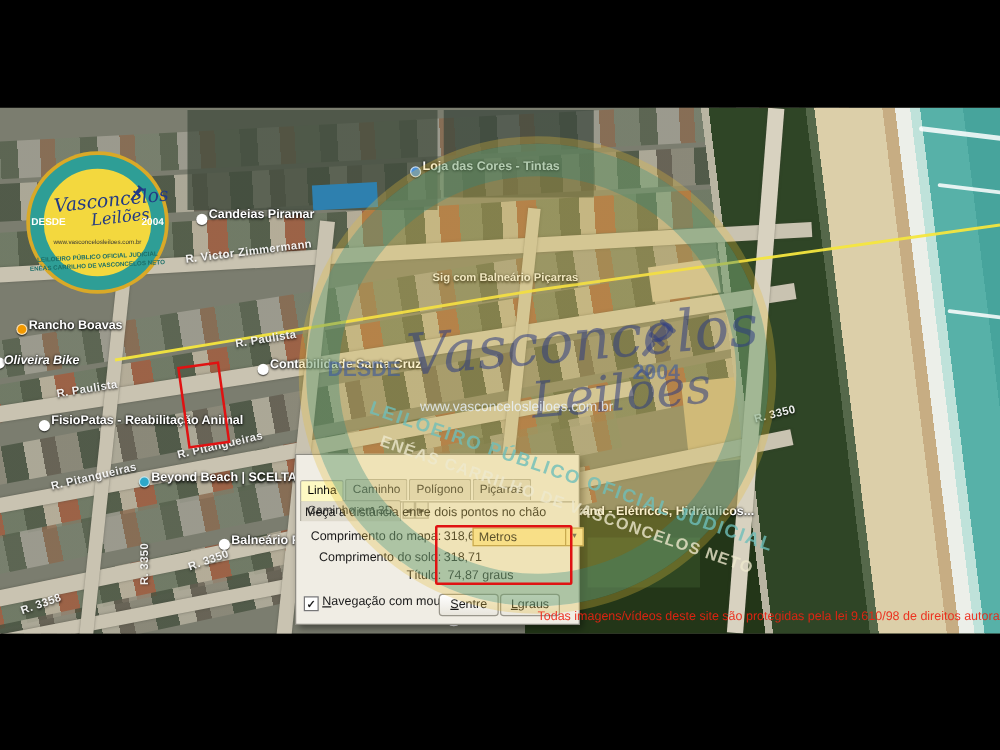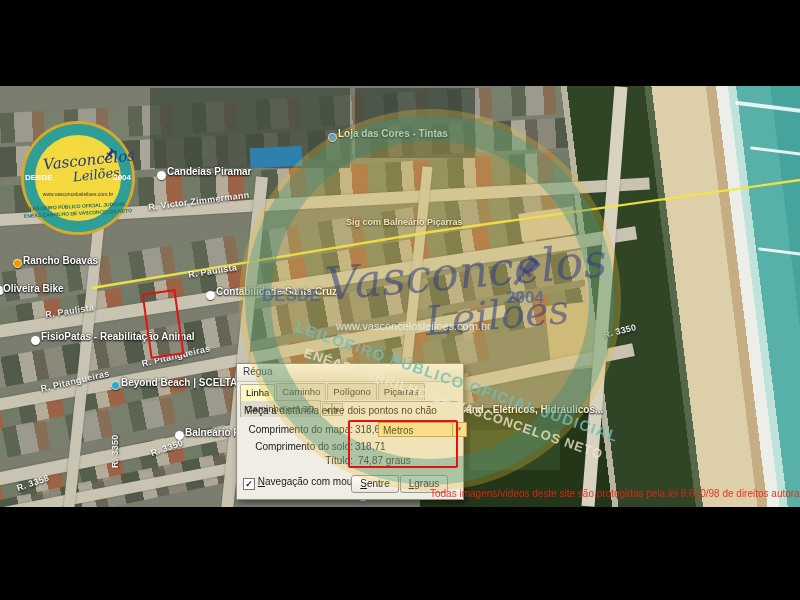--- a/index.html
+++ b/index.html
@@ -130,21 +130,21 @@
 
     <div id="prop-rect"></div>
 
     <span class="dot" style="left:328px;top:47px;background:#4a90d9;"></span>
     <span class="lbl" style="left:338px;top:42px;">Loja das Cores - Tintas</span>
     <span class="dot" style="left:157px;top:85px;background:#fff;"></span>
     <span class="lbl" style="left:167px;top:80px;">Candeias Piramar</span>
     <span class="dot" style="left:13px;top:173px;background:#f29900;"></span>
     <span class="lbl" style="left:23px;top:169px;">Rancho Boavas</span>
     <span class="dot" style="left:-5px;top:200px;background:#fff;"></span>
-    <span class="lbl" style="left:3px;top:197px;">Oliveira Bike</span>
+    <span class="lbl" style="left:3px;top:197px;font-style:italic;">Oliveira Bike</span>
     <span class="dot" style="left:206px;top:205px;background:#fff;"></span>
     <span class="lbl" style="left:216px;top:200px;">Contabilidade Santa Cruz</span>
     <span class="dot" style="left:31px;top:250px;background:#fff;"></span>
     <span class="lbl" style="left:41px;top:245px;">FisioPatas - Reabilitação Animal</span>
     <span class="dot" style="left:111px;top:295px;background:#2ea7c9;"></span>
     <span class="lbl" style="left:121px;top:291px;">Beyond Beach | SCELTA</span>
     <span class="lbl" style="left:346px;top:131px;font-size:9px;opacity:.9;">Sig com Balneário Piçarras</span>
     <span class="lbl" style="left:455px;top:318px;">Brand - Elétricos, Hidráulicos...</span>
     <span class="dot" style="left:175px;top:345px;background:#fff;"></span>
     <span class="lbl" style="left:185px;top:341px;">Balneário Piçarras</span>
@@ -155,21 +155,20 @@
     <span class="st" style="left:188px;top:180px;transform:rotate(-9deg);">R. Paulista</span>
     <span class="st" style="left:141px;top:265px;transform:rotate(-13deg);">R. Pitangueiras</span>
     <span class="st" style="left:40px;top:290px;transform:rotate(-13deg);">R. Pitangueiras</span>
     <span class="st" style="left:150px;top:357px;transform:rotate(-19deg);">R. 3350</span>
     <span class="st" style="left:603px;top:240px;transform:rotate(-14deg);">R. 3350</span>
     <span class="st" style="left:110px;top:382px;transform:rotate(-90deg);transform-origin:0 0;">R. 3350</span>
     <span class="st" style="left:16px;top:392px;transform:rotate(-19deg);">R. 3358</span>
   </div>
 
   <div id="dlg">
-    <div class="tb">Régua</div>
     <div id="tabs">
       <span class="tab act">Linha</span><span class="tab">Caminho</span><span class="tab">Polígono</span><span class="tab">Piçarras</span><span class="tab">Caminho em 3D</span><span class="tarr">◀</span><span class="tarr">▶</span>
     </div>
     <div id="desc">Meça a distância entre dois pontos no chão</div>
 
     <span class="flbl" style="top:60px;">Comprimento do mapa:</span>
     <span class="fval" style="left:118px;top:60px;">318,62</span>
     <span id="combo"><span>Metros</span><span class="arr">▼</span></span>
 
     <span class="flbl" style="top:77px;">Comprimento do solo:</span>

